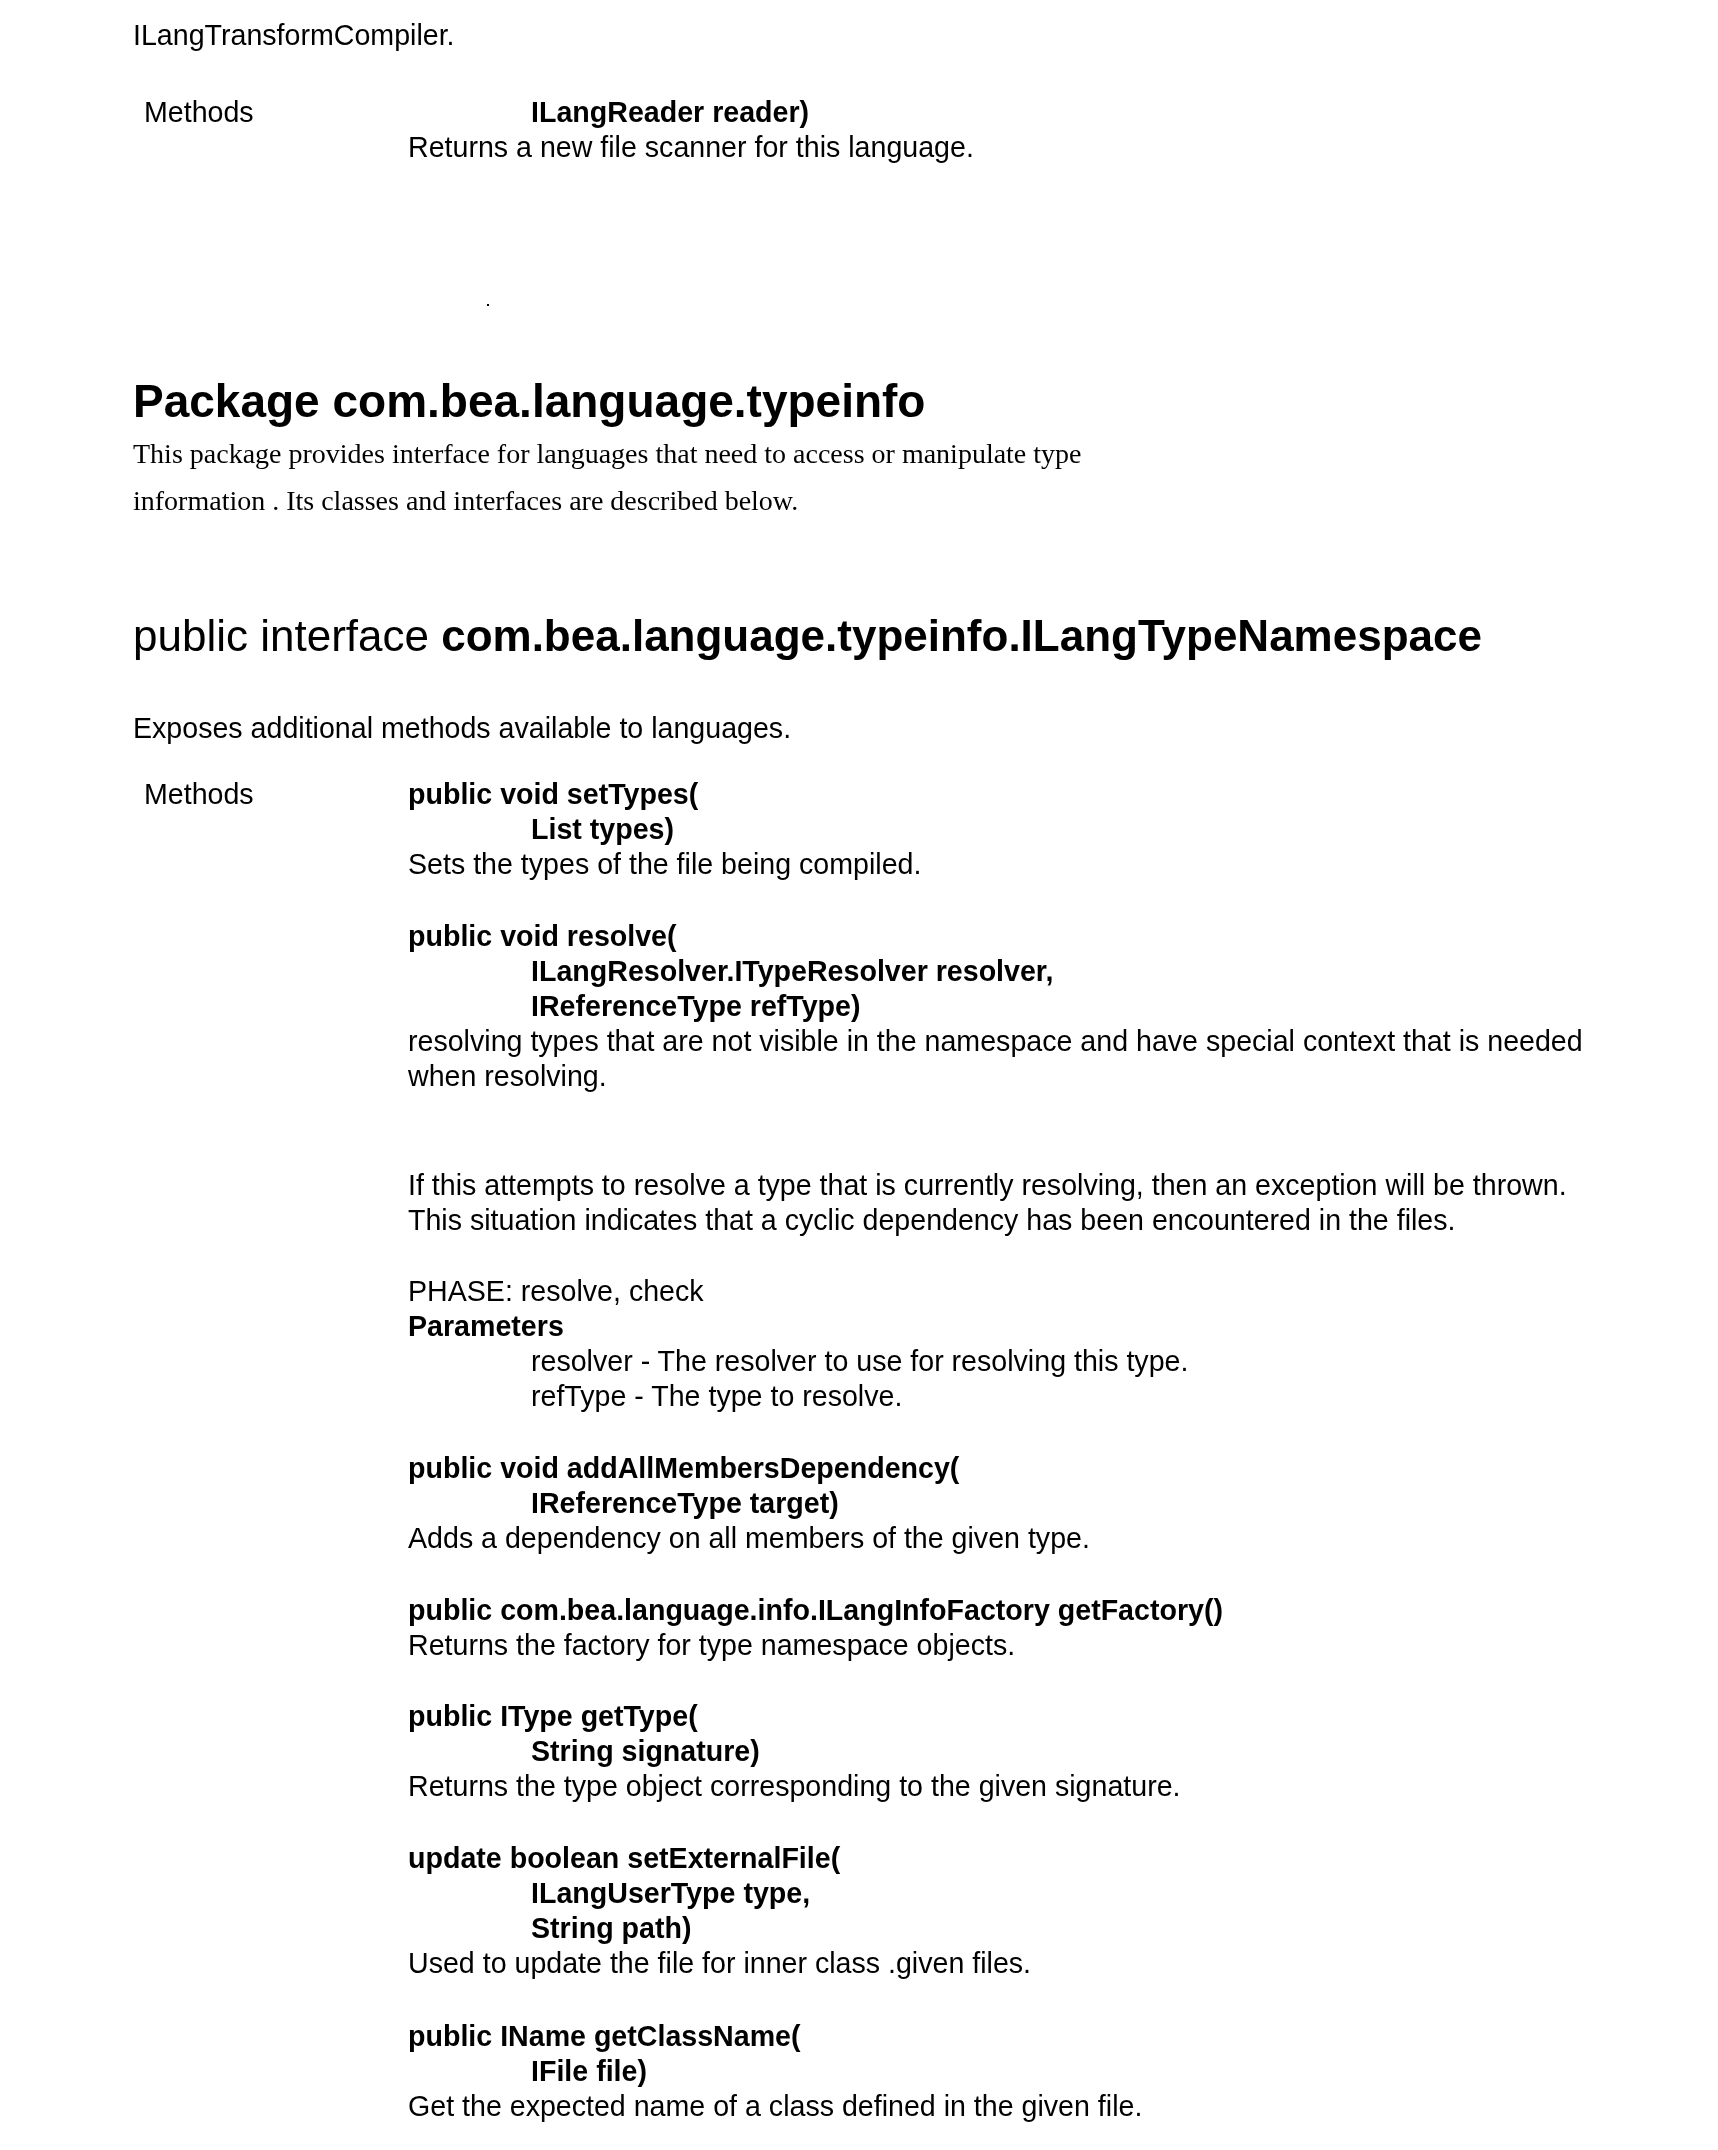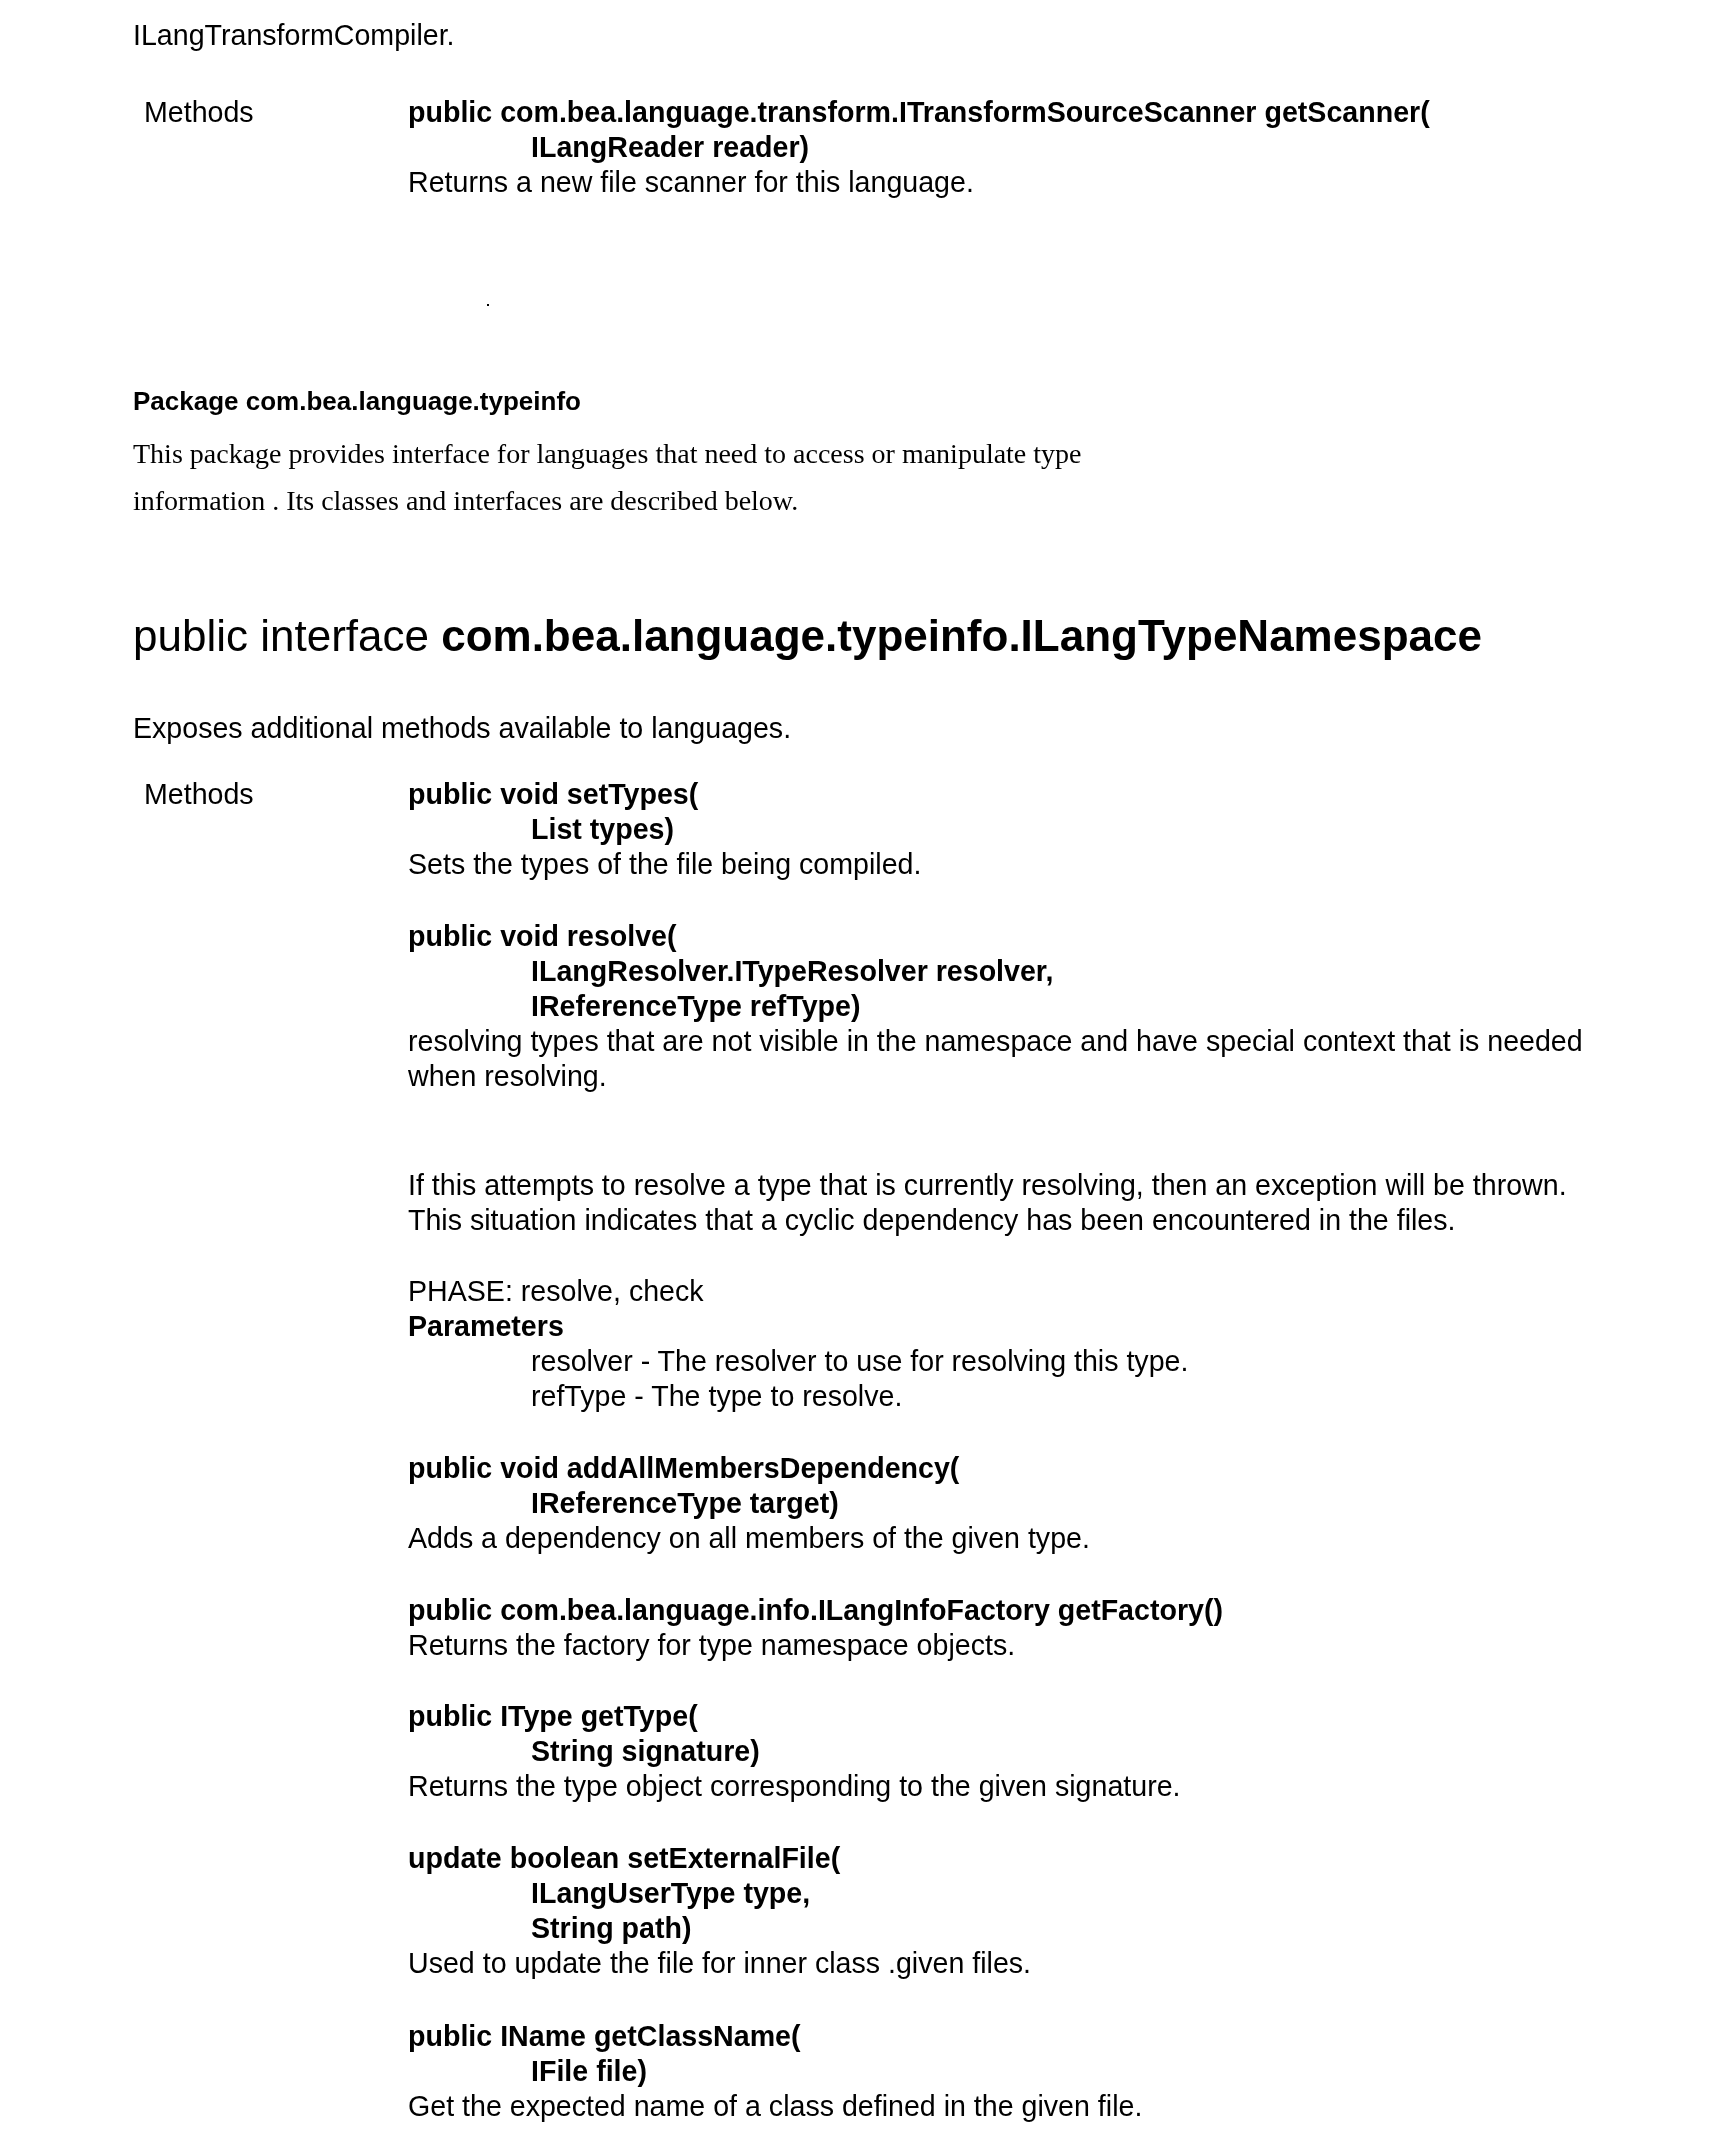--- a/index.html
+++ b/index.html
@@ -20,21 +20,21 @@
   .abs { position: absolute; }
   .line { white-space: pre; display: block; }
   .b { font-weight: bold; }
   .sig-indent { padding-left: 123px; }
   .label { position: absolute; left: 144px; white-space: pre; }
   .col { position: absolute; left: 408px; width: 1305px; }
   .blk { position: absolute; left: 0; width: 1305px; }
   .h-pkg {
     font-family: "Liberation Sans", "DejaVu Sans", sans-serif;
     font-weight: bold;
-    font-size: 26px;
+    font-size: 46px;
     line-height: 44px;
     white-space: pre;
   }
   .h-iface {
     font-family: "Liberation Sans", "DejaVu Sans", sans-serif;
     font-size: 44px;
     line-height: 44px;
     white-space: pre;
   }
   .serif {
@@ -52,21 +52,20 @@
   }
 </style>
 </head>
 <body>
 
 <div class="abs line" style="left:133px; top:18px;">ILangTransformCompiler.</div>
 
 <div class="abs" style="left:0; top:95px; width:1718px; height:114px;">
   <div class="label" style="top:0;">Methods</div>
   <div class="col" style="top:0;">
-    <span class="line b">public com.bea.language.transform.ITransformSourceScanner getScanner(</span>
     <span class="line b sig-indent">ILangReader reader)</span>
     <span class="line">Returns a new file scanner for this language.</span>
   </div>
 </div>
 
 <div class="speck"></div>
 
 <div class="abs h-pkg" style="left:133px; top:379px;">Package com.bea.language.typeinfo</div>
 
 <div class="abs serif" style="left:133px; top:430px; width:1550px;">

